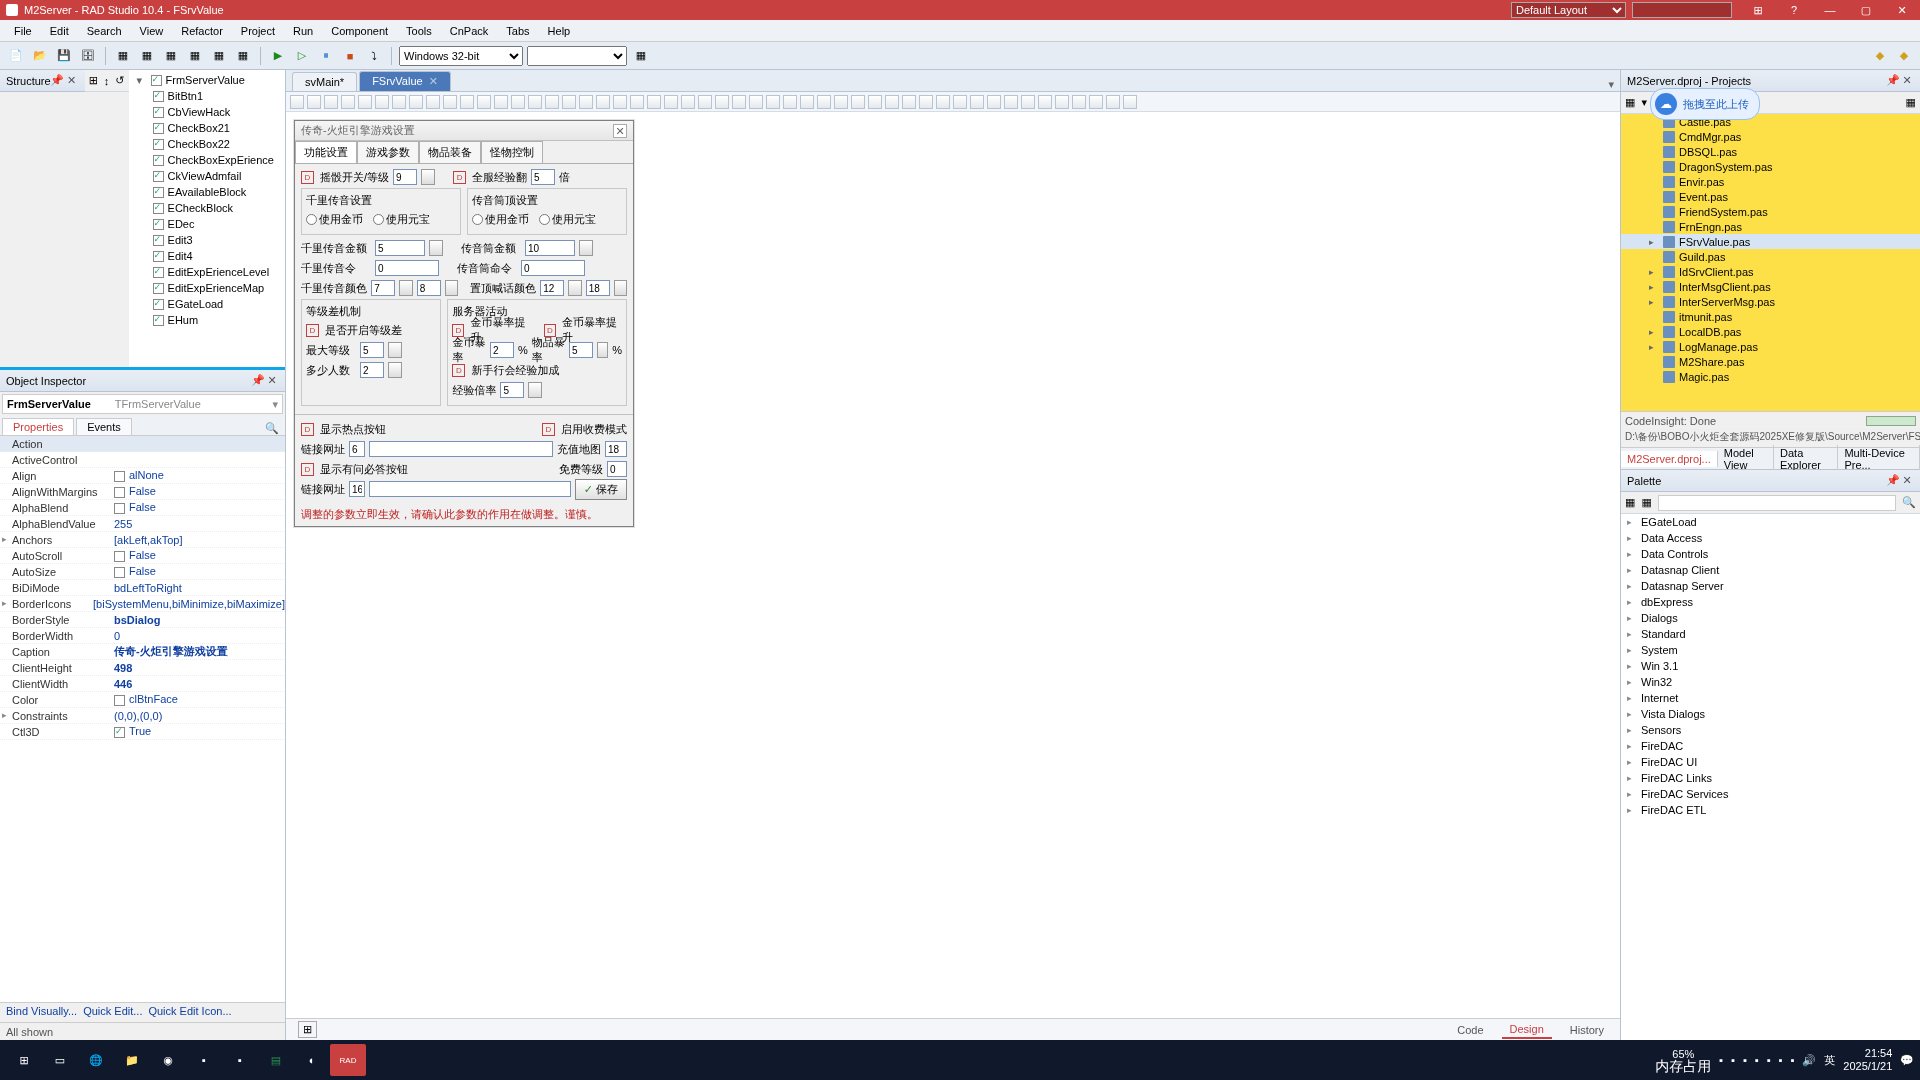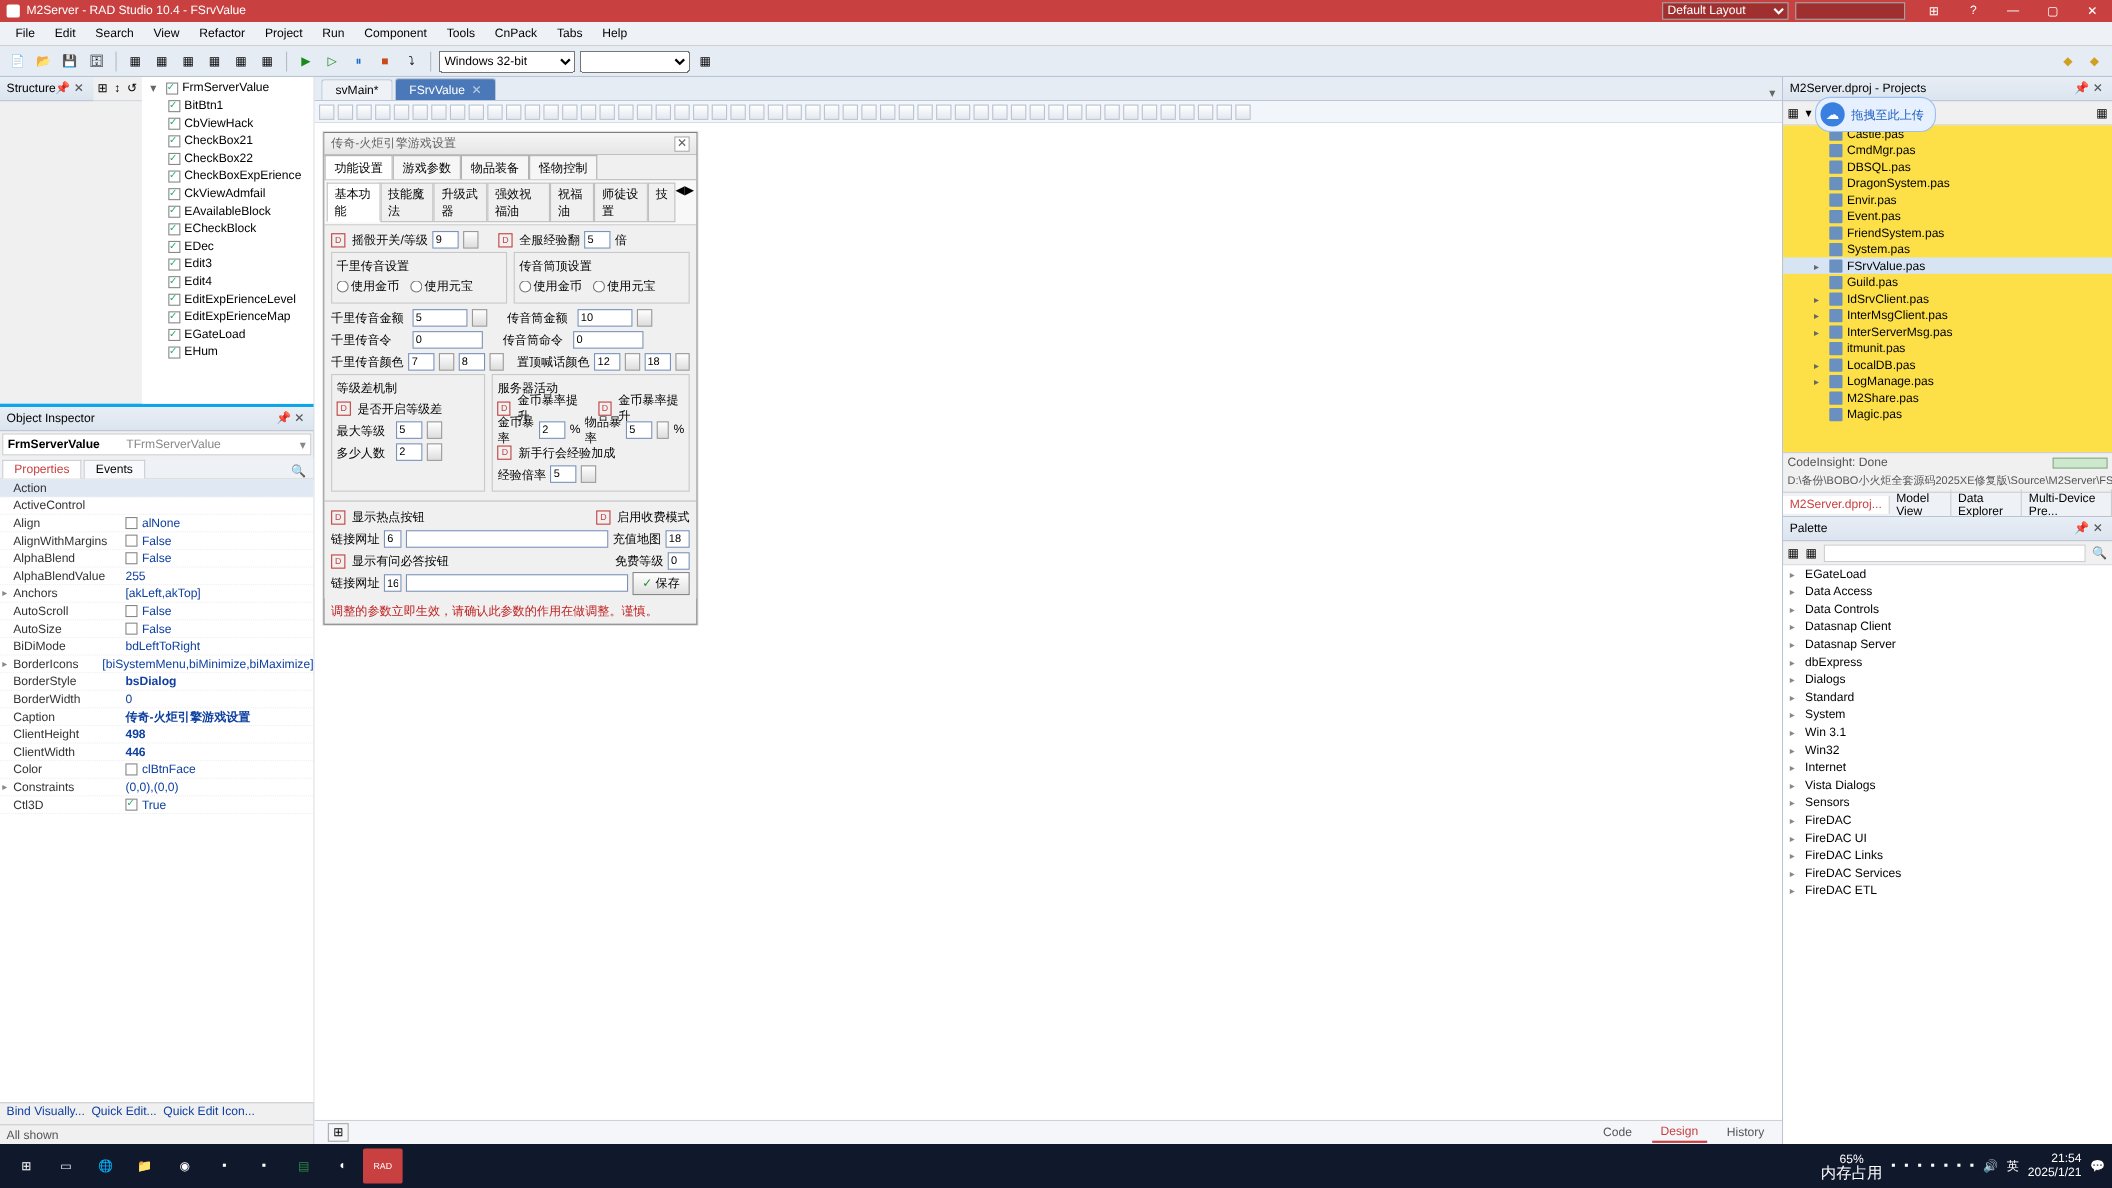--- a/index.html
+++ b/index.html
@@ -448,30 +448,20 @@
       <div class="form-designer">
         <div class="fd-title">
           <span>传奇-火炬引擎游戏设置</span>
           <span class="x">✕</span>
         </div>
         <div class="pg-tabs">
           <div class="pg-tab active">功能设置</div>
           <div class="pg-tab">游戏参数</div>
           <div class="pg-tab">物品装备</div>
           <div class="pg-tab">怪物控制</div>
-        </div>
-        <div class="sub-tabs">
-          <div class="sub-tab active">基本功能</div>
-          <div class="sub-tab">技能魔法</div>
-          <div class="sub-tab">升级武器</div>
-          <div class="sub-tab">强效祝福油</div>
-          <div class="sub-tab">祝福油</div>
-          <div class="sub-tab">师徒设置</div>
-          <div class="sub-tab">技</div>
-          <span style="margin-left:auto">◀▶</span>
         </div>
         <div class="form-body">
           <div class="fb-row">
             <span class="badge">D</span>
               <span class="fb-label">摇骰开关/等级</span>
             <input class="fb-edit" value="9" style="">
               <span class="fb-spin"></span>
             <span style="width:10px"></span>
             <span class="badge">D</span>
               <span class="fb-label">全服经验翻</span>
@@ -675,21 +665,21 @@
             <span>Event.pas</span>
           </div>
           <div class="ptree-node">
             <span class="exp"></span>
             <span class="ico"></span>
             <span>FriendSystem.pas</span>
           </div>
           <div class="ptree-node">
             <span class="exp"></span>
             <span class="ico"></span>
-            <span>System.pas</span>
+            <span>FrnEngn.pas</span>
           </div>
           <div class="ptree-node sel">
             <span class="exp">▸</span>
             <span class="ico"></span>
             <span>FSrvValue.pas</span>
           </div>
           <div class="ptree-node">
             <span class="exp"></span>
             <span class="ico"></span>
             <span>Guild.pas</span>

